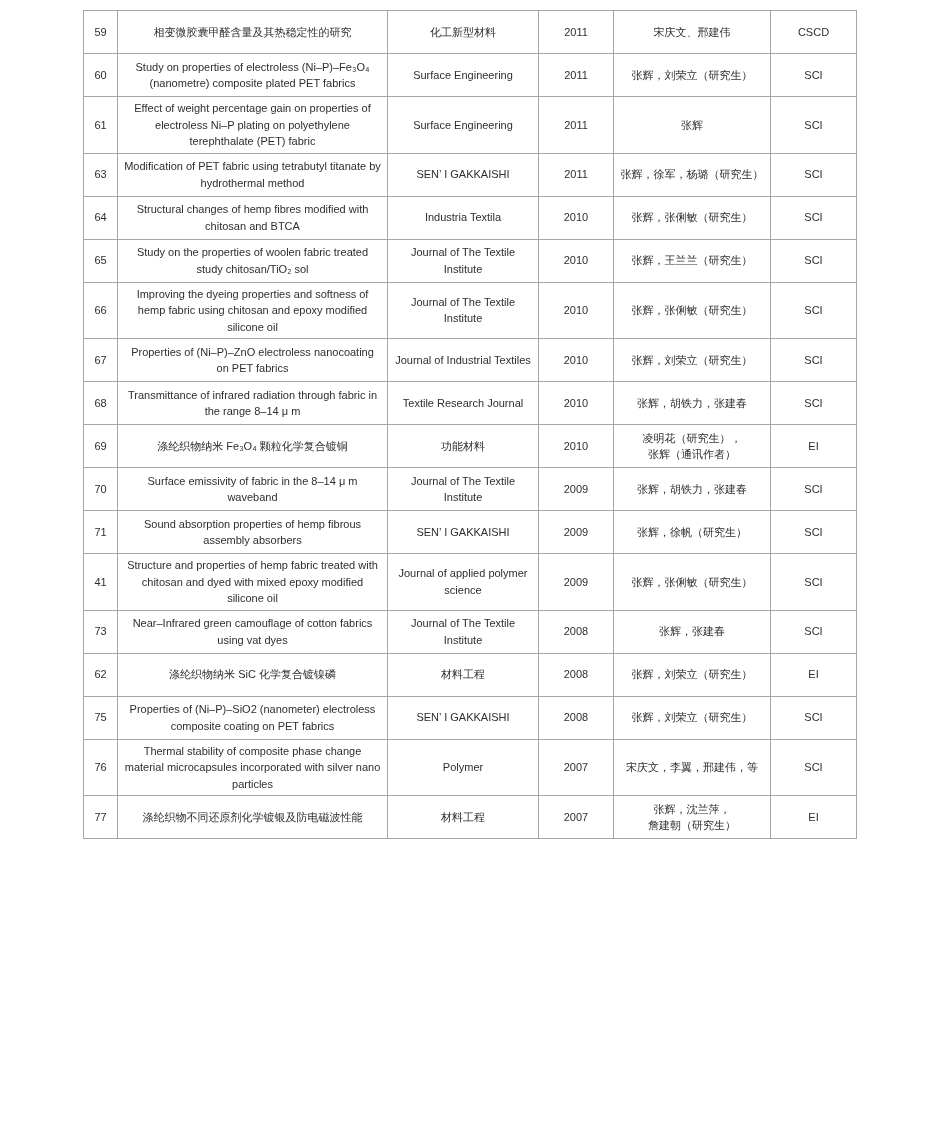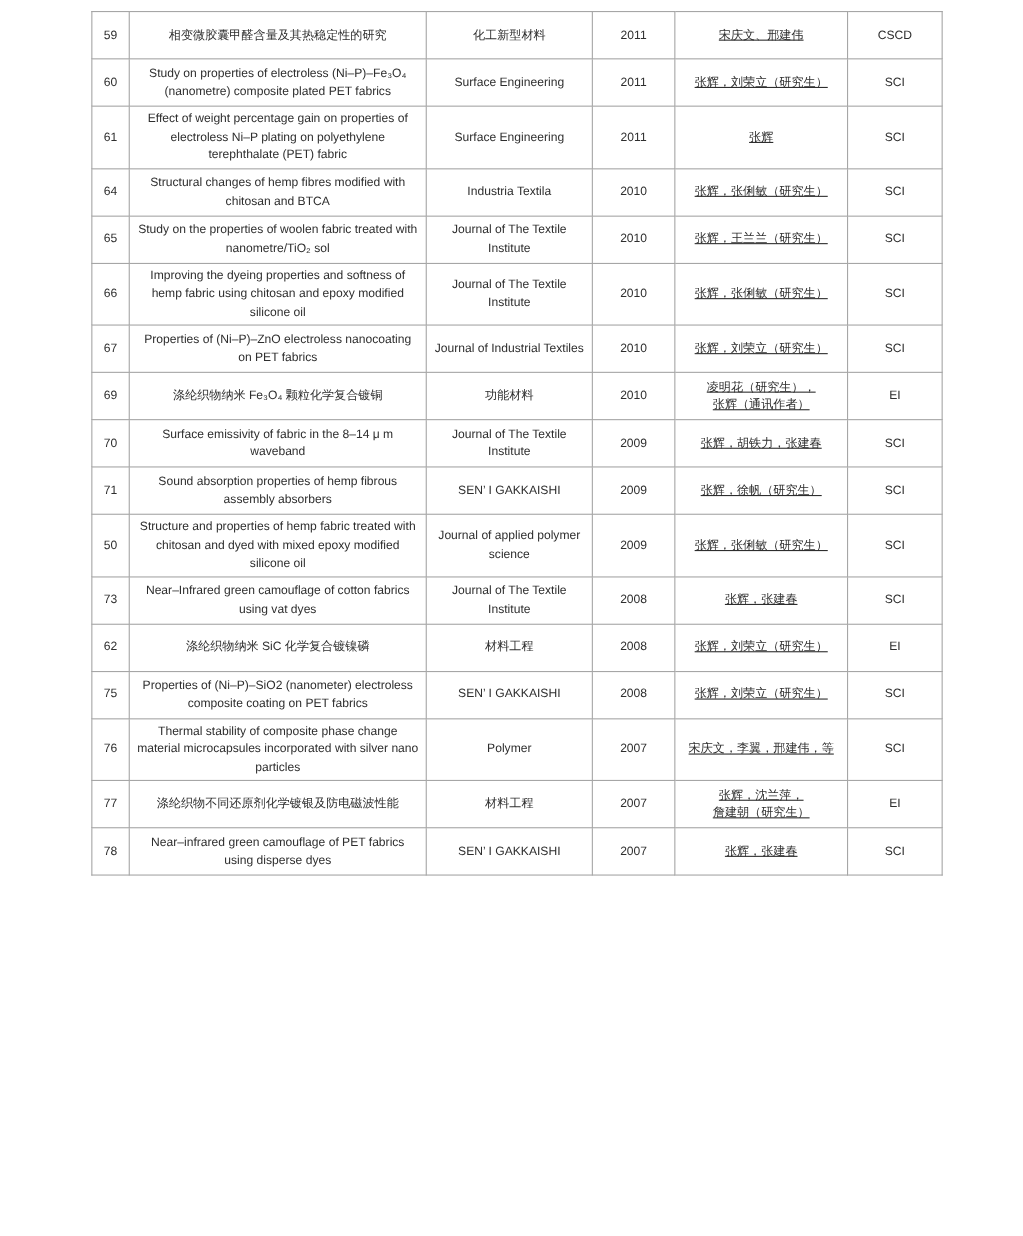--- a/index.html
+++ b/index.html
@@ -36,21 +36,21 @@
     overflow: hidden;
     word-break: break-word;
   }
   tr.pub-row { height: 43px; }
   col.c-no      { width: 34px;  }
   col.c-title   { width: 270px; }
   col.c-journal { width: 151px; }
   col.c-year    { width: 75px;  }
   col.c-authors { width: 157px; }
   col.c-index   { width: 86px;  }
-  td.col-authors { white-space: pre-line; text-decoration: underline; }
+  td.col-authors { white-space: pre-line; }
 </style>
 </head>
 <body>
 
 <div class="table-wrap">
   <table class="pub-table">
     <colgroup>
       <col class="c-no">
       <col class="c-title">
       <col class="c-journal">
@@ -80,33 +80,41 @@
   <tr class="pub-row">
     <td class="col-no">61</td>
     <td class="col-title">Effect of weight percentage gain on properties of electroless Ni–P plating on polyethylene terephthalate (PET) fabric</td>
     <td class="col-journal">Surface Engineering</td>
     <td class="col-year">2011</td>
     <td class="col-authors">张辉</td>
     <td class="col-index">SCI</td>
   </tr>
 
 
+  <tr class="pub-row">
+    <td class="col-no">63</td>
+    <td class="col-title">Modification of PET fabric using tetrabutyl titanate by hydrothermal method</td>
+    <td class="col-journal">SEN’ I GAKKAISHI</td>
+    <td class="col-year">2011</td>
+    <td class="col-authors">张辉，徐军，杨璐（研究生）</td>
+    <td class="col-index">SCI</td>
+  </tr>
 
   <tr class="pub-row">
     <td class="col-no">64</td>
     <td class="col-title">Structural changes of hemp fibres modified with chitosan and BTCA</td>
     <td class="col-journal">Industria Textila</td>
     <td class="col-year">2010</td>
     <td class="col-authors">张辉，张俐敏（研究生）</td>
     <td class="col-index">SCI</td>
   </tr>
 
   <tr class="pub-row">
     <td class="col-no">65</td>
-    <td class="col-title">Study on the properties of woolen fabric treated with nanometre/TiO₂ sol</td>
+    <td class="col-title">Study on the properties of woolen fabric treated study chitosan/TiO₂ sol</td>
     <td class="col-journal">Journal of The Textile Institute</td>
     <td class="col-year">2010</td>
     <td class="col-authors">张辉，王兰兰（研究生）</td>
     <td class="col-index">SCI</td>
   </tr>
 
   <tr class="pub-row">
     <td class="col-no">66</td>
     <td class="col-title">Improving the dyeing properties and softness of hemp fabric using chitosan and epoxy modified silicone oil</td>
     <td class="col-journal">Journal of The Textile Institute</td>
@@ -117,20 +125,28 @@
 
   <tr class="pub-row">
     <td class="col-no">67</td>
     <td class="col-title">Properties of (Ni–P)–ZnO electroless nanocoating on PET fabrics</td>
     <td class="col-journal">Journal of Industrial Textiles</td>
     <td class="col-year">2010</td>
     <td class="col-authors">张辉，刘荣立（研究生）</td>
     <td class="col-index">SCI</td>
   </tr>
 
+  <tr class="pub-row">
+    <td class="col-no">68</td>
+    <td class="col-title">Transmittance of infrared radiation through fabric in the range 8–14 μ m</td>
+    <td class="col-journal">Textile Research Journal</td>
+    <td class="col-year">2010</td>
+    <td class="col-authors">张辉，胡铁力，张建春</td>
+    <td class="col-index">SCI</td>
+  </tr>
 
   <tr class="pub-row">
     <td class="col-no">69</td>
     <td class="col-title">涤纶织物纳米 Fe₃O₄ 颗粒化学复合镀铜</td>
     <td class="col-journal">功能材料</td>
     <td class="col-year">2010</td>
     <td class="col-authors">凌明花（研究生），
 张辉（通讯作者）</td>
     <td class="col-index">EI</td>
   </tr>
@@ -147,21 +163,21 @@
   <tr class="pub-row">
     <td class="col-no">71</td>
     <td class="col-title">Sound absorption properties of hemp fibrous assembly absorbers</td>
     <td class="col-journal">SEN’ I GAKKAISHI</td>
     <td class="col-year">2009</td>
     <td class="col-authors">张辉，徐帆（研究生）</td>
     <td class="col-index">SCI</td>
   </tr>
 
   <tr class="pub-row">
-    <td class="col-no">50</td>
+    <td class="col-no">41</td>
     <td class="col-title">Structure and properties of hemp fabric treated with chitosan and dyed with mixed epoxy modified silicone oil</td>
     <td class="col-journal">Journal of applied polymer science</td>
     <td class="col-year">2009</td>
     <td class="col-authors">张辉，张俐敏（研究生）</td>
     <td class="col-index">SCI</td>
   </tr>
 
   <tr class="pub-row">
     <td class="col-no">73</td>
     <td class="col-title">Near–Infrared green camouflage of cotton fabrics using vat dyes</td>
@@ -201,23 +217,15 @@
   <tr class="pub-row">
     <td class="col-no">77</td>
     <td class="col-title">涤纶织物不同还原剂化学镀银及防电磁波性能</td>
     <td class="col-journal">材料工程</td>
     <td class="col-year">2007</td>
     <td class="col-authors">张辉，沈兰萍，
 詹建朝（研究生）</td>
     <td class="col-index">EI</td>
   </tr>
 
-  <tr class="pub-row">
-    <td class="col-no">78</td>
-    <td class="col-title">Near–infrared green camouflage of PET fabrics using disperse dyes</td>
-    <td class="col-journal">SEN’ I GAKKAISHI</td>
-    <td class="col-year">2007</td>
-    <td class="col-authors">张辉，张建春</td>
-    <td class="col-index">SCI</td>
-  </tr>
 </tbody>
   </table>
 </div>
 
 </body></html>

